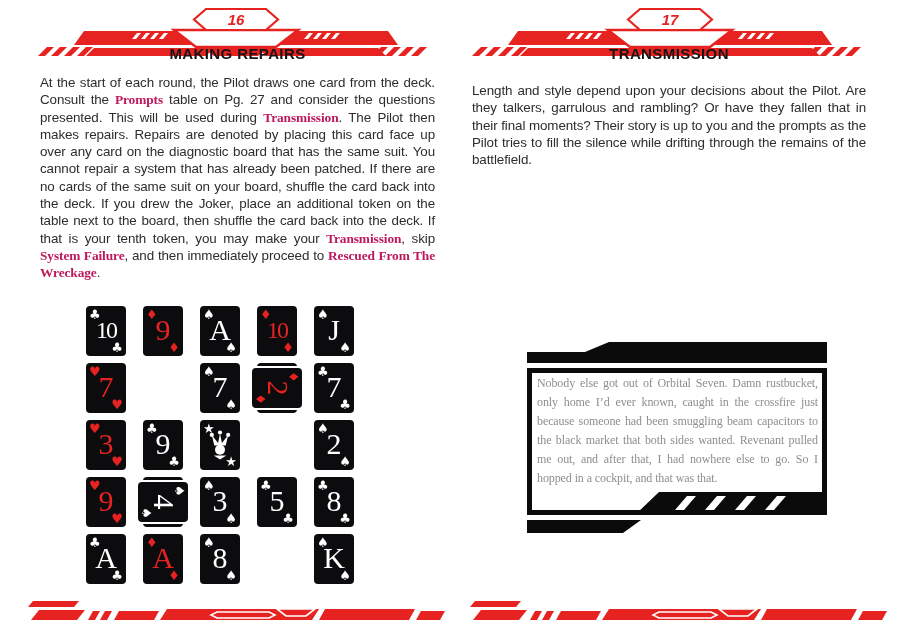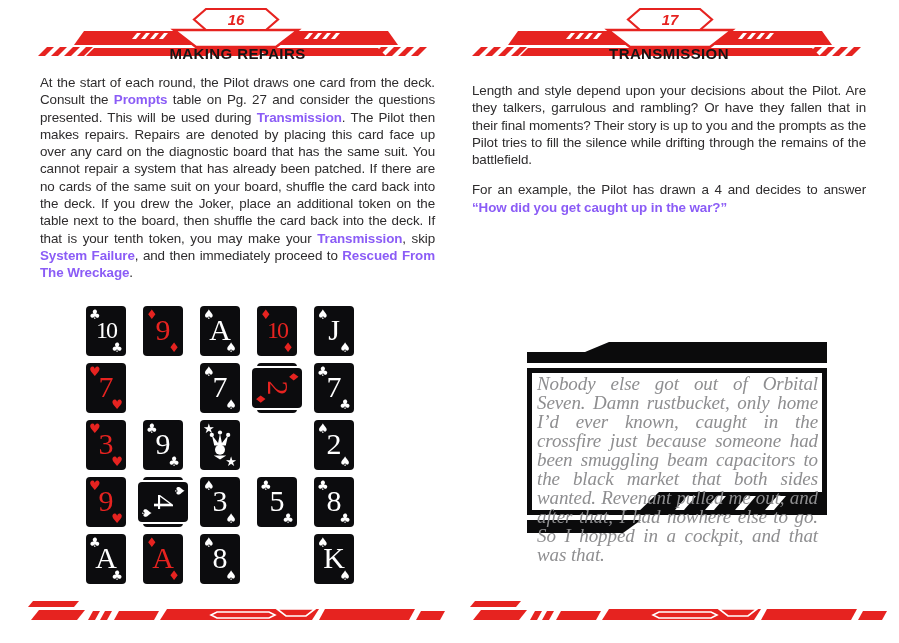--- a/index.html
+++ b/index.html
@@ -18,21 +18,21 @@
     letter-spacing:.4px; color:var(--ink-strong); font-family:"Liberation Sans",sans-serif;}
   .page-left .page-title{left:40px; width:395px;}
   .page-right .page-title{left:23px; width:394px;}
 
   .body-text{position:absolute; font-size:13.4px; line-height:17.3px; color:var(--ink);
     text-align:justify; letter-spacing:-0.1px;}
   .page-left .body-text{top:74px; left:40px; width:395px;}
   .page-right .body-text{top:82px; left:23px; width:394px;}
   .body-text p{margin:0 0 13px;}
   .body-text p:last-child{margin-bottom:0;}
-  .body-text b{color:#8b5cf6;}
+  .body-text b{color:#be185d;font-family:Liberation Serif, serif;}
 
   
   .card-grid{position:absolute; top:306px; left:86px; display:grid;
     grid-template-columns:repeat(5,40px); grid-auto-rows:50px; column-gap:17px; row-gap:7px;}
   .card-cell{position:relative; width:40px; height:50px;}
   .card{width:40px; height:50px; background:var(--card); border-radius:4px; position:relative;}
   .card .pip{position:absolute; font-family:"DejaVu Sans",sans-serif; font-size:13px; line-height:1; color:#fff;}
   .card .pip.red{color:var(--red);}
   .card .pip.tl{top:2px; left:3px;}
   .card .pip.br{bottom:2px; right:3px;}
@@ -41,21 +41,21 @@
   .card .rank.red{color:var(--red);}
   .card .rank.wide{font-size:24px; letter-spacing:-2px;}
   .card .rank.joker{transform:translate(-50%,-50%); font-size:0;}
   .card.under{position:absolute; left:0; top:0;}
   .card.over{position:absolute; left:50%; top:50%;
     transform:translate(-50%,-50%) rotate(90deg); box-shadow:0 0 0 2px #fff;}
 
   
   .quote-frame{position:absolute; left:78px; top:342px; display:block;}
   .quote-text{position:absolute; left:88px; top:374px; width:281px; color:var(--qgray);
-    font-family:"Liberation Serif",serif; font-style:italic; font-size:19px;
+    font-family:"Liberation Serif",serif; font-size:12px;
     line-height:19px; text-align:justify; letter-spacing:-0.1px;}
 
   .footer-svg{position:absolute; top:599px; display:block;}
   .page-left .footer-svg{left:27px;}
   .page-right .footer-svg{left:20px;}
 </style>
 </head>
 <body>
 
 <div class="spread">
@@ -317,21 +317,20 @@
       <path d="M150 24 H274 L252 41 H172 Z" fill="#ffffff" stroke="#e62320" stroke-width="2.5"></path>
       <path d="M178 41 H246 L234 50 H190 Z" fill="#e62320"></path>
       <path d="M182 3 H242 L254 13.5 L242 24 H182 L170 13.5 Z" fill="#ffffff" stroke="#e62320" stroke-width="2.2"></path>
       <text x="212" y="19" text-anchor="middle" font-family="Liberation Sans, sans-serif" font-size="15" font-weight="bold" font-style="italic" fill="#e62320">17</text>
     </svg>
 
     <h1 class="page-title">TRANSMISSION</h1>
 
     <div class="body-text">
         <p><span>Length and style depend upon your decisions about the Pilot. Are they talkers, garrulous and rambling? Or have they fallen that in their final moments? Their story is up to you and the prompts as the Pilot tries to fill the silence while drifting through the remains of the battlefield.</span></p>
-        <p><span>For an example, the Pilot has drawn a 4 and decides to answer </span><b>“How did you get caught up in the war?”</b></p>
       </div>
 
     <svg class="quote-frame" width="300" height="193" viewBox="0 0 300 193">
       <path d="M0 10 H58 L82 0 H300 V21 H0 Z" fill="#0b0b0c"></path>
       <rect x="2.5" y="28.5" width="295" height="142" fill="#ffffff" stroke="#0b0b0c" stroke-width="5"></rect>
       <path d="M108 173 L132 150 H297 V173 Z" fill="#0b0b0c"></path>
       <g fill="#ffffff">
         <path d="M148 168 l12 -14 h9 l-12 14 z"></path>
         <path d="M178 168 l12 -14 h9 l-12 14 z"></path>
         <path d="M208 168 l12 -14 h9 l-12 14 z"></path>

